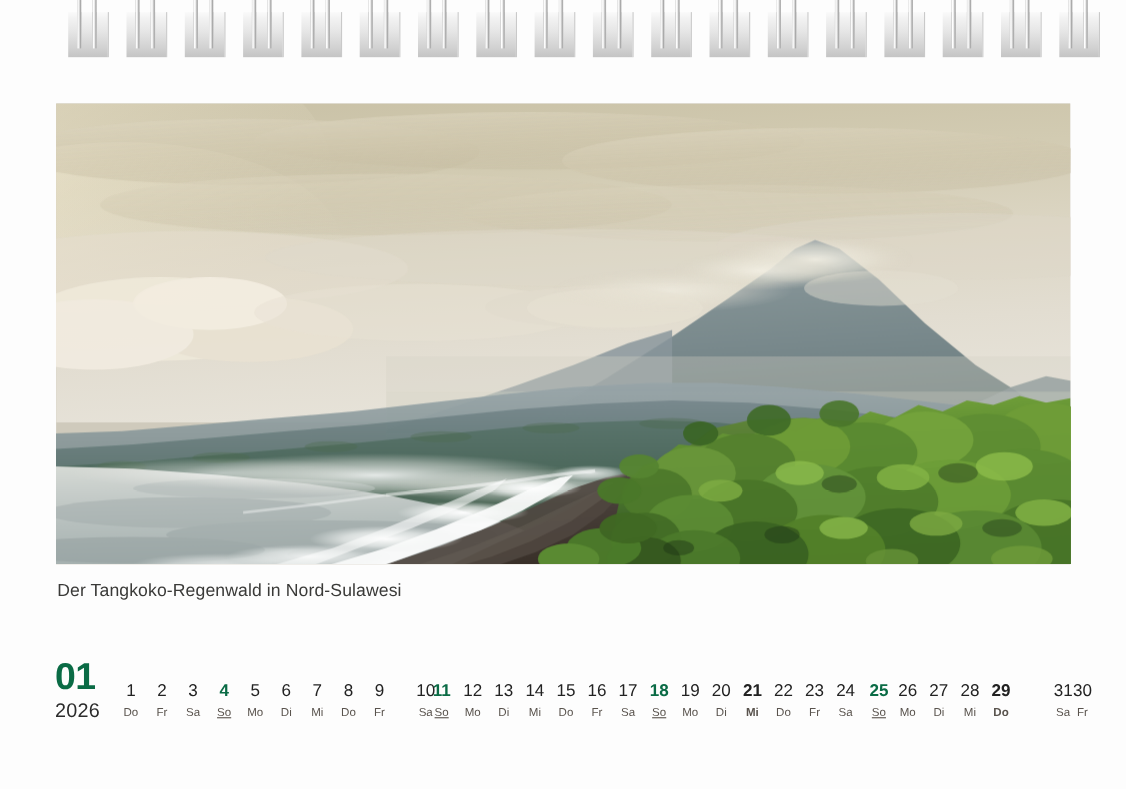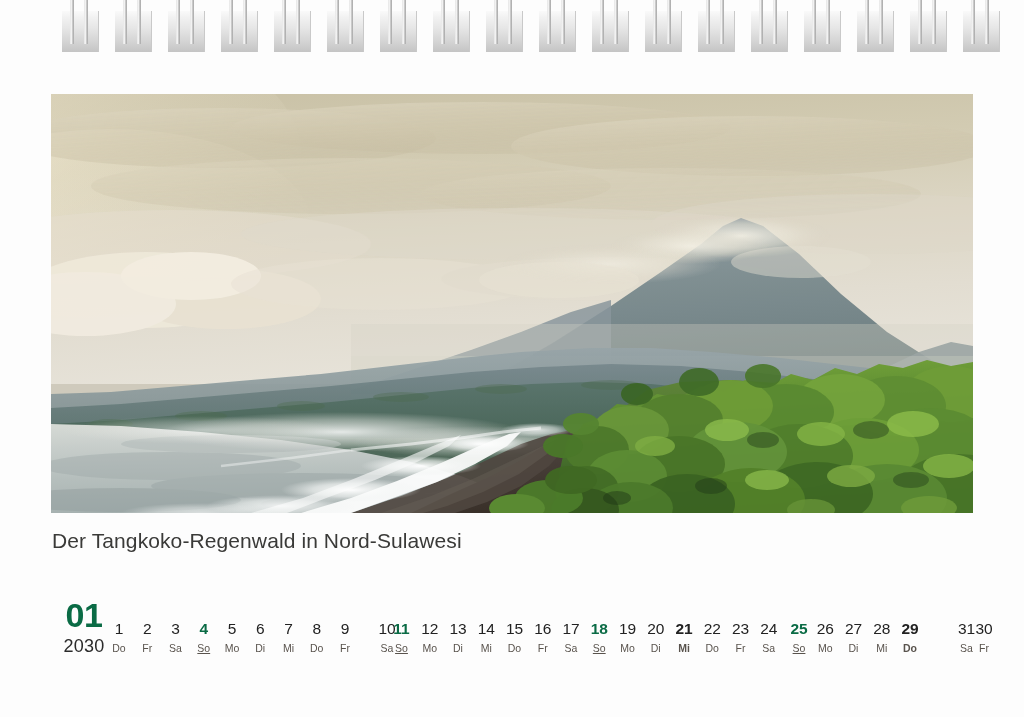--- a/index.html
+++ b/index.html
@@ -99,33 +99,33 @@
     width: 922px;
     height: 419px;
     display: block;
   }
 
   
   #photo-caption {
     position: absolute;
     left: 52px;
     top: 529px;
-    font-size: 21px;
+    font-size: 16px;
     color: #3a3a38;
     letter-spacing: 0.1px;
     white-space: nowrap;
   }
 
   
   #month-block {
     position: absolute;
     left: 50px;
     top: 600px;
     width: 68px;
-    text-align: center;
+    text-align: left;
   }
   #month-number {
     font-size: 34px;
     font-weight: bold;
     color: #0a6b45;
     line-height: 30px;
     letter-spacing: -0.5px;
   }
   #year-number {
     font-size: 18px;
@@ -574,21 +574,21 @@
         <ellipse cx="512" cy="352" rx="20" ry="12" fill="#4a7829"></ellipse>
         <ellipse cx="530" cy="330" rx="18" ry="11" fill="#568531"></ellipse>
       </g>
     </svg>
   </div>
 
   <div id="photo-caption">Der Tangkoko-Regenwald in Nord-Sulawesi</div>
 
   <div id="month-block">
     <div id="month-number">01</div>
-    <div id="year-number">2030</div>
+    <div id="year-number">2026</div>
   </div>
 
   <div id="day-strip">
       <div class="day-cell" style="left: -1px;">
         <span class="day-num">1</span>
         <span class="day-name">Do</span>
       </div>
       <div class="day-cell" style="left: 27.25px;">
         <span class="day-num">2</span>
         <span class="day-name">Fr</span>

